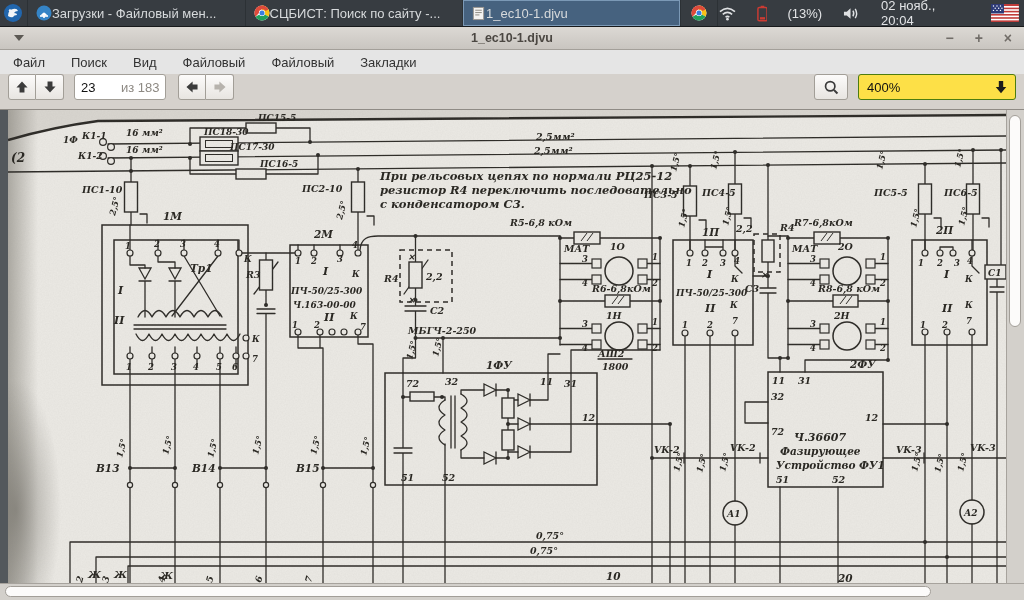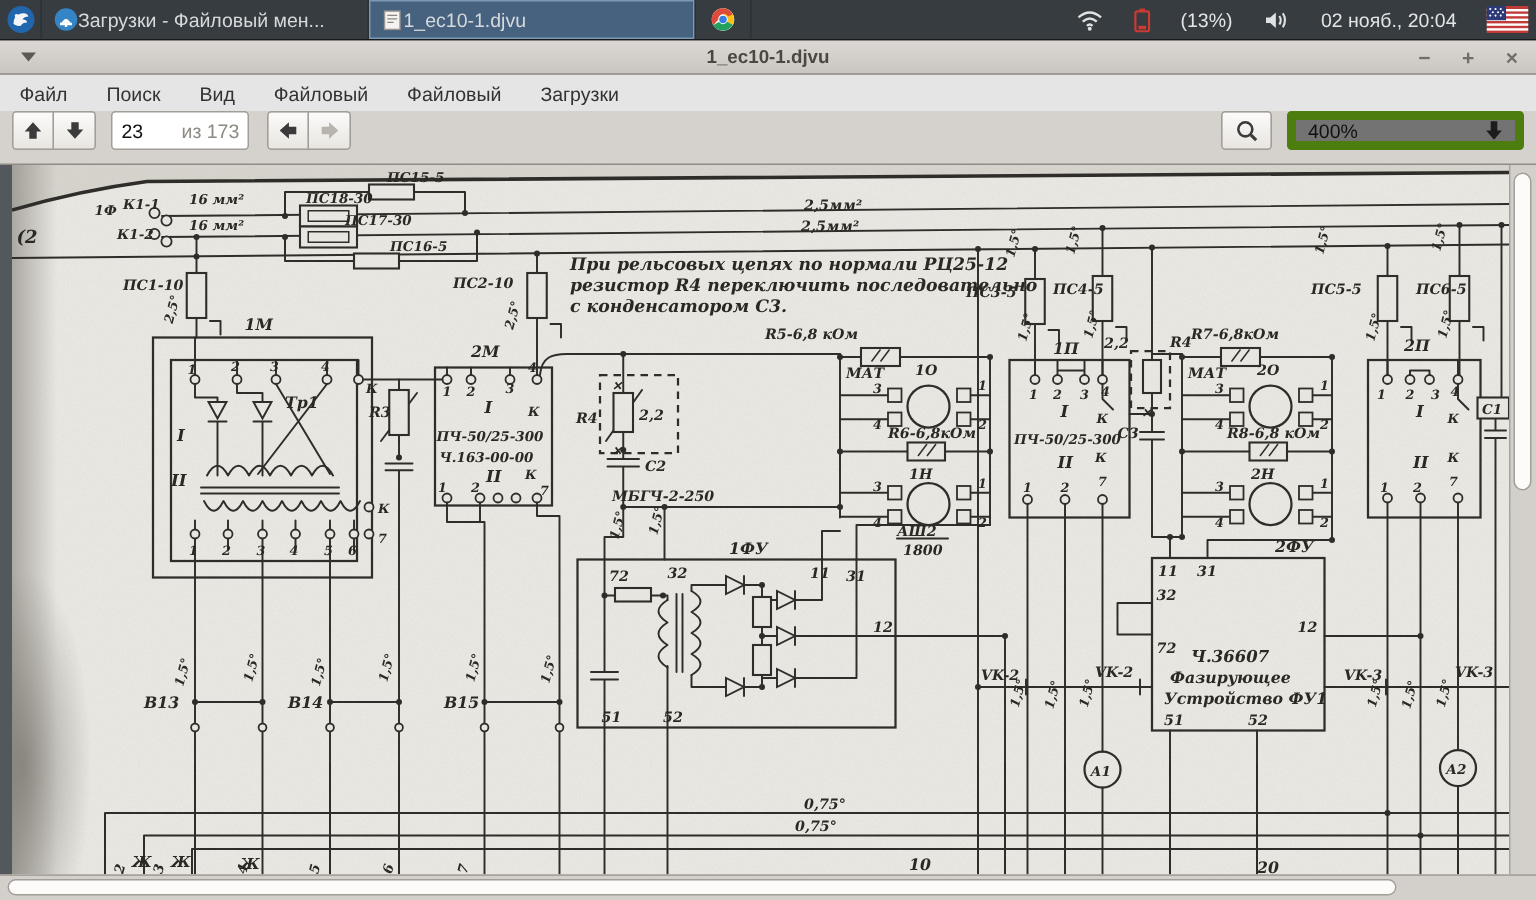--- a/index.html
+++ b/index.html
@@ -42,21 +42,21 @@
   .grp{display:flex;}
   .grp .tbtn:first-child{border-radius:3px 0 0 3px;}
   .grp .tbtn:last-child{border-radius:0 3px 3px 0;border-left:none;}
   .pagebox{width:92px;height:26px;border:1px solid #a29e97;border-radius:3px;background:#fff;
            margin-left:10px;display:flex;align-items:center;box-sizing:border-box;overflow:hidden;}
   .pagebox input{width:34px;border:none;outline:none;font-size:13px;color:#111;padding:0 0 0 6px;
                  font-family:"Liberation Sans",sans-serif;background:transparent;}
   .pagebox .total{color:#8d8983;font-size:13px;padding-left:6px;}
   .navgrp{margin-left:12px;}
   .spacer{flex:1;}
-  .zoombox{width:158px;height:26px;border:6px solid #4d7c0f;border-radius:3px;background:#737373;
+  .zoombox{width:158px;height:26px;border:1px solid #4d7c0f;border-radius:3px;background:#fde047;
            margin-left:10px;display:flex;align-items:center;box-sizing:border-box;}
   .zoombox .zval{font-size:13px;color:#111;padding-left:8px;flex:1;}
   .zoombox svg{margin-right:7px;}
 
   
   .content{position:absolute;top:110px;left:0;right:0;bottom:0;background:#53585c;}
   .paper{position:absolute;left:8px;top:0;width:998px;height:473px;background:#eceae5;overflow:hidden;}
   .vscroll{position:absolute;right:0;top:0;width:18px;height:473px;background:#d3d0cb;border-left:1px solid #a7a39d;box-sizing:border-box;}
   .vthumb{position:absolute;left:2px;top:5px;width:12px;height:212px;background:#fcfbfa;border:1px solid #a29e98;border-radius:7px;box-sizing:border-box;}
   .hscroll{position:absolute;left:0;right:0;bottom:0;height:17px;background:#d3d0cb;border-top:1px solid #a7a39d;box-sizing:border-box;}
@@ -78,20 +78,31 @@
 
   <div class="task-btn">
     <svg width="16" height="16" viewBox="0 0 16 16">
       <circle cx="8" cy="8" r="7.5" fill="#3584c6"></circle>
       <path d="M8,3 V8 M8,8 L5.5,5.5 M8,8 L10.5,5.5" stroke="#fff" stroke-width="1.6" fill="none" transform="rotate(180 8 8)"></path>
       <path d="M4,11 H12" stroke="#fff" stroke-width="1.6"></path>
     </svg>
     <span>Загрузки - Файловый мен...</span>
   </div>
 
+  <div class="task-btn">
+    <svg width="16" height="16" viewBox="0 0 32 32">
+      <circle cx="16" cy="16" r="15" fill="#fff"></circle>
+      <path d="M16,16 L16,1 A15,15 0 0 1 29,23 Z" fill="#fbc116"></path>
+      <path d="M16,16 L29,23 A15,15 0 0 1 3,23.5 Z" fill="#22a05c"></path>
+      <path d="M16,1 A15,15 0 0 0 3,23.5 L10,16 A7,7 0 0 1 23,12 L29,9 A15,15 0 0 0 16,1 Z" fill="#de4b3b"></path>
+      <circle cx="16" cy="16" r="6.2" fill="#fff"></circle>
+      <circle cx="16" cy="16" r="5" fill="#3a7de0"></circle>
+    </svg>
+    <span>СЦБИСТ: Поиск по сайту -...</span>
+  </div>
 
   <div class="task-btn active">
     <svg width="15" height="15" viewBox="0 0 16 16">
       <rect x="2.5" y="1.5" width="11" height="13" fill="#f4f3f1" stroke="#9a9690"></rect>
       <path d="M4.5,4.5 H11.5 M4.5,7 H11.5 M4.5,9.5 H9" stroke="#8a867f" stroke-width="1"></path>
     </svg>
     <span>1_ec10-1.djvu</span>
   </div>
 
   <div class="task-icon-only">
@@ -157,39 +168,39 @@
     <span>×</span>
   </div>
 </div>
 
 <div class="menubar">
   <div class="menu-item">Файл</div>
   <div class="menu-item">Поиск</div>
   <div class="menu-item">Вид</div>
   <div class="menu-item">Файловый</div>
   <div class="menu-item">Файловый</div>
-  <div class="menu-item">Загрузки</div>
+  <div class="menu-item">Закладки</div>
 </div>
 
 <div class="toolbar">
   <div class="grp">
     <div class="tbtn">
       <svg width="16" height="16" viewBox="0 0 26 26">
         <path d="M13,4 L22,14 H17 V22 H9 V14 H4 Z" fill="#3b3b3b"></path>
       </svg>
     </div>
     <div class="tbtn">
       <svg width="16" height="16" viewBox="0 0 26 26">
         <path d="M13,22 L4,12 H9 V4 H17 V12 H22 Z" fill="#3b3b3b"></path>
       </svg>
     </div>
   </div>
   <div class="pagebox">
     <input value="23" style="">
-    <span class="total">из 173</span>
+    <span class="total">из 183</span>
   </div>
   <div class="grp navgrp">
     <div class="tbtn">
       <svg width="16" height="16" viewBox="0 0 26 26">
         <path d="M4,13 L14,4 V9 H22 V17 H14 V22 Z" fill="#3b3b3b"></path>
       </svg>
     </div>
     <div class="tbtn">
       <svg width="16" height="16" viewBox="0 0 26 26">
         <path d="M22,13 L12,22 V17 H4 V9 H12 V4 Z" fill="#b7b3ad"></path>

